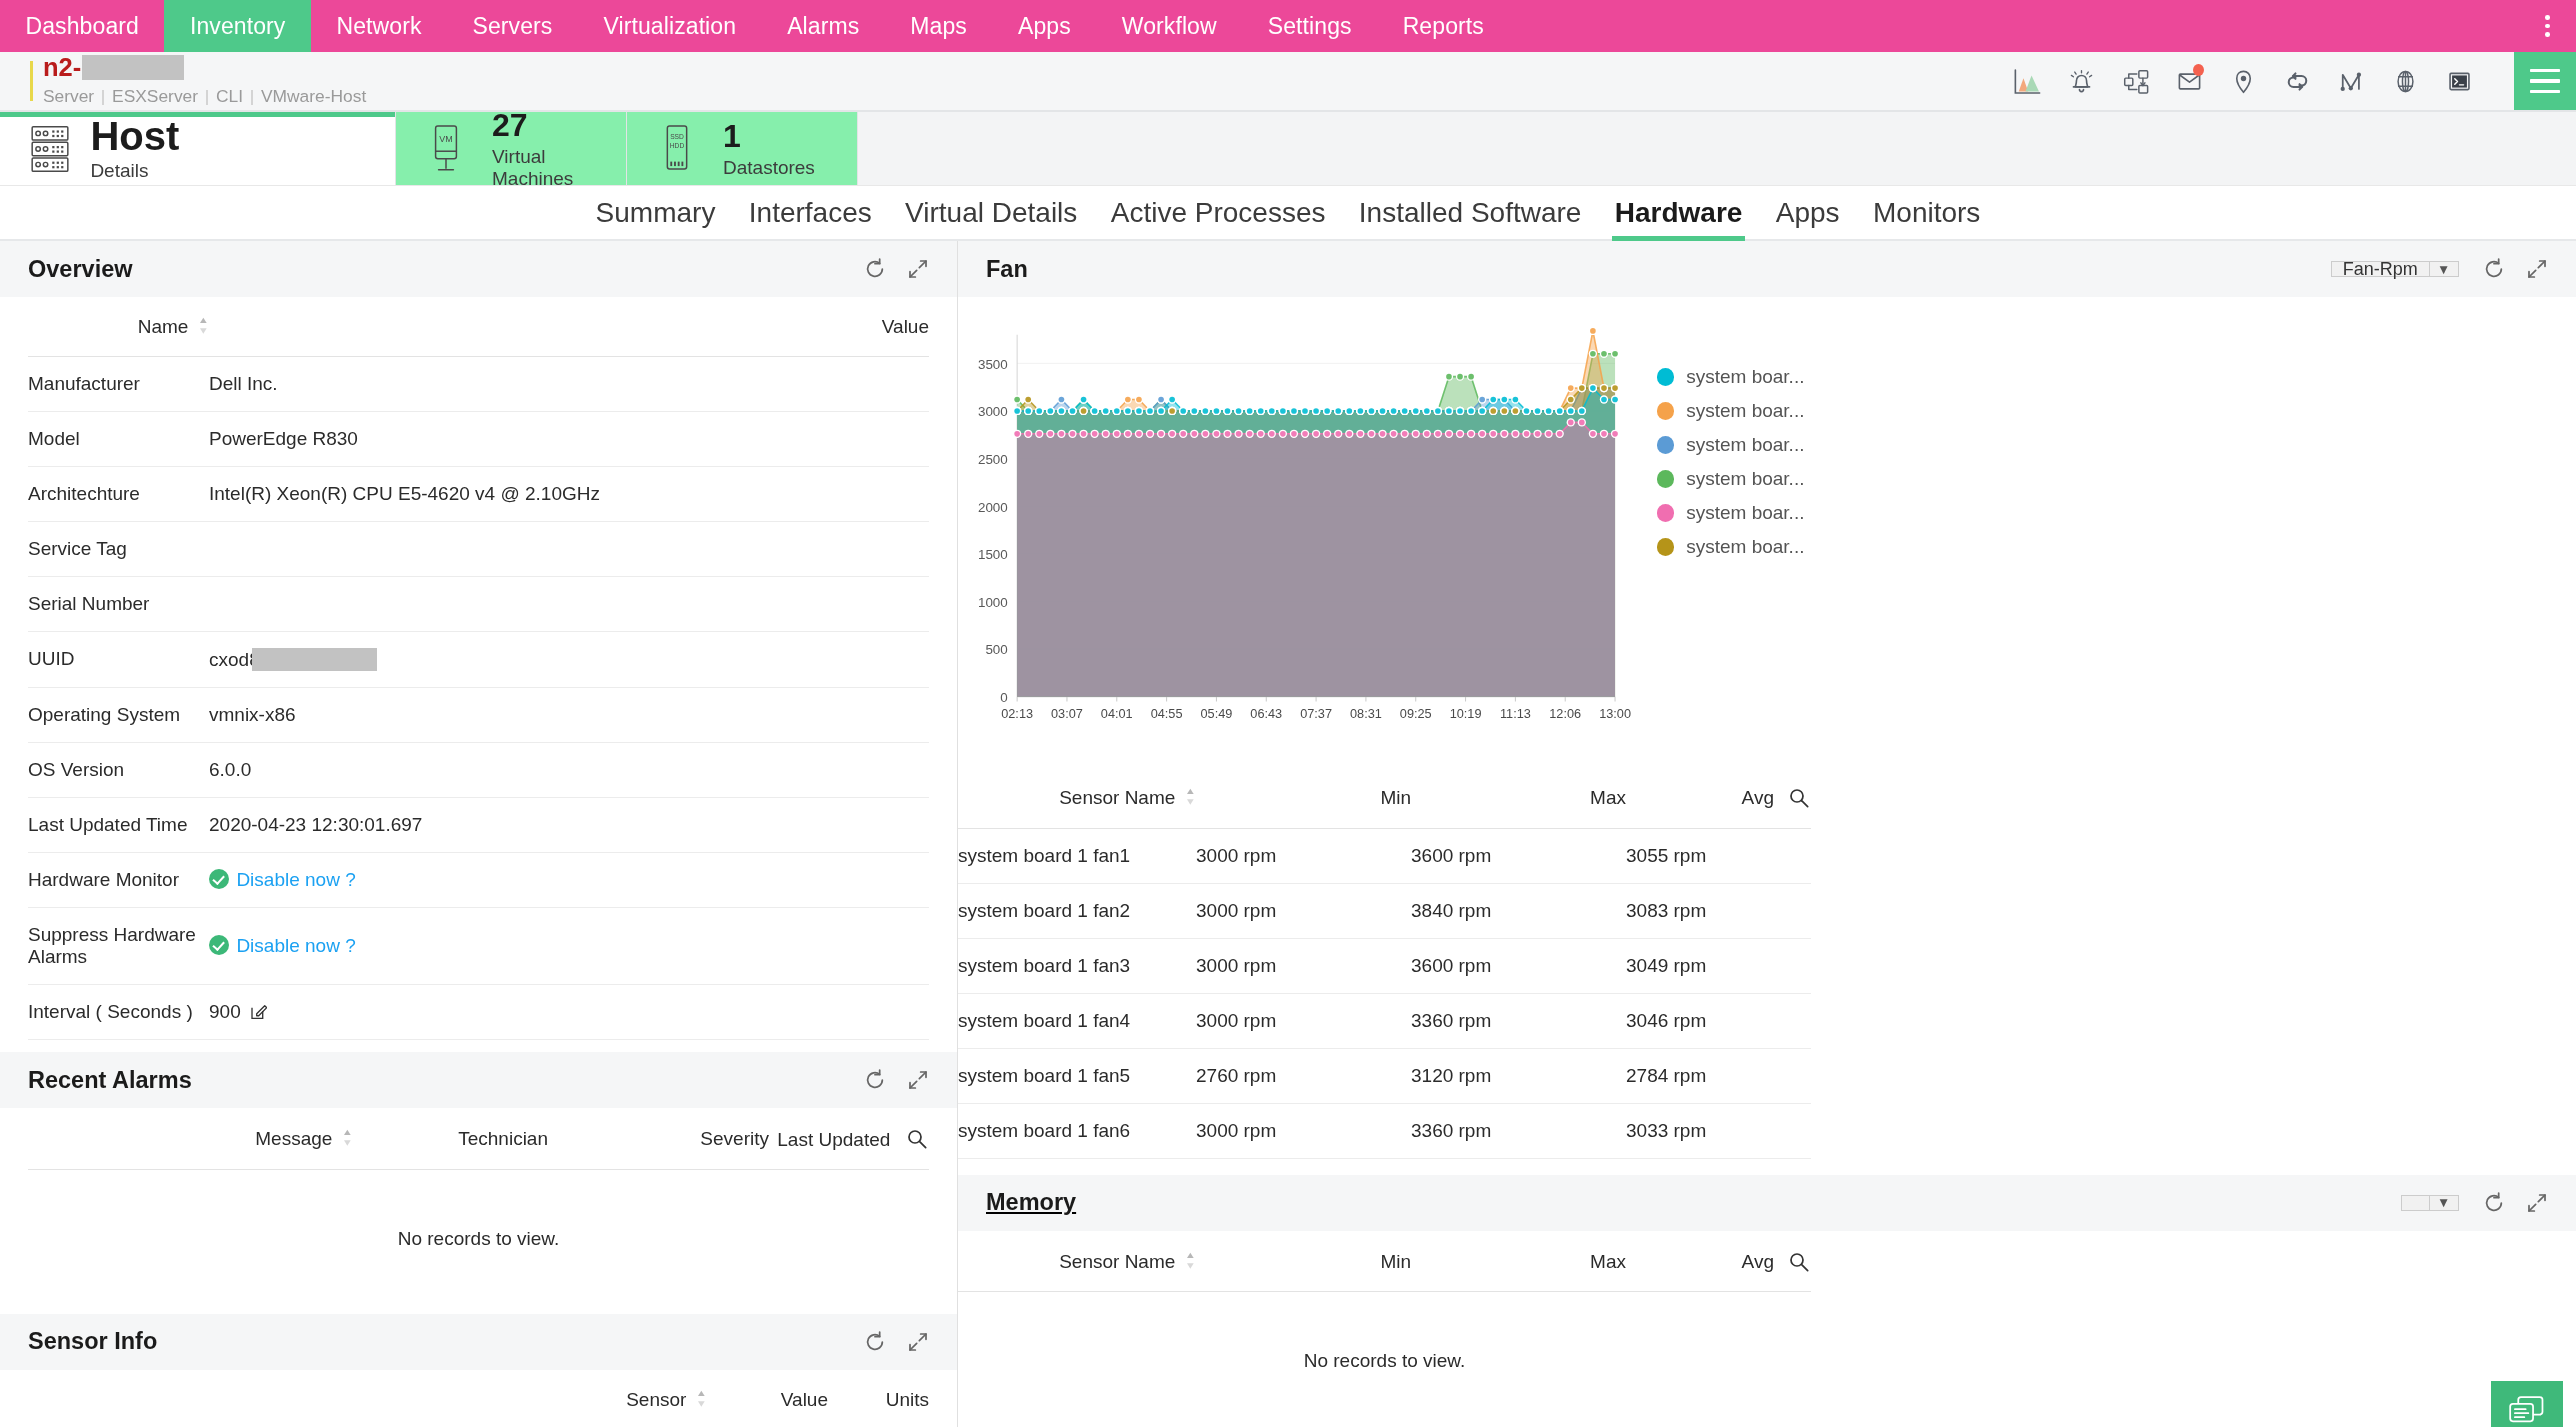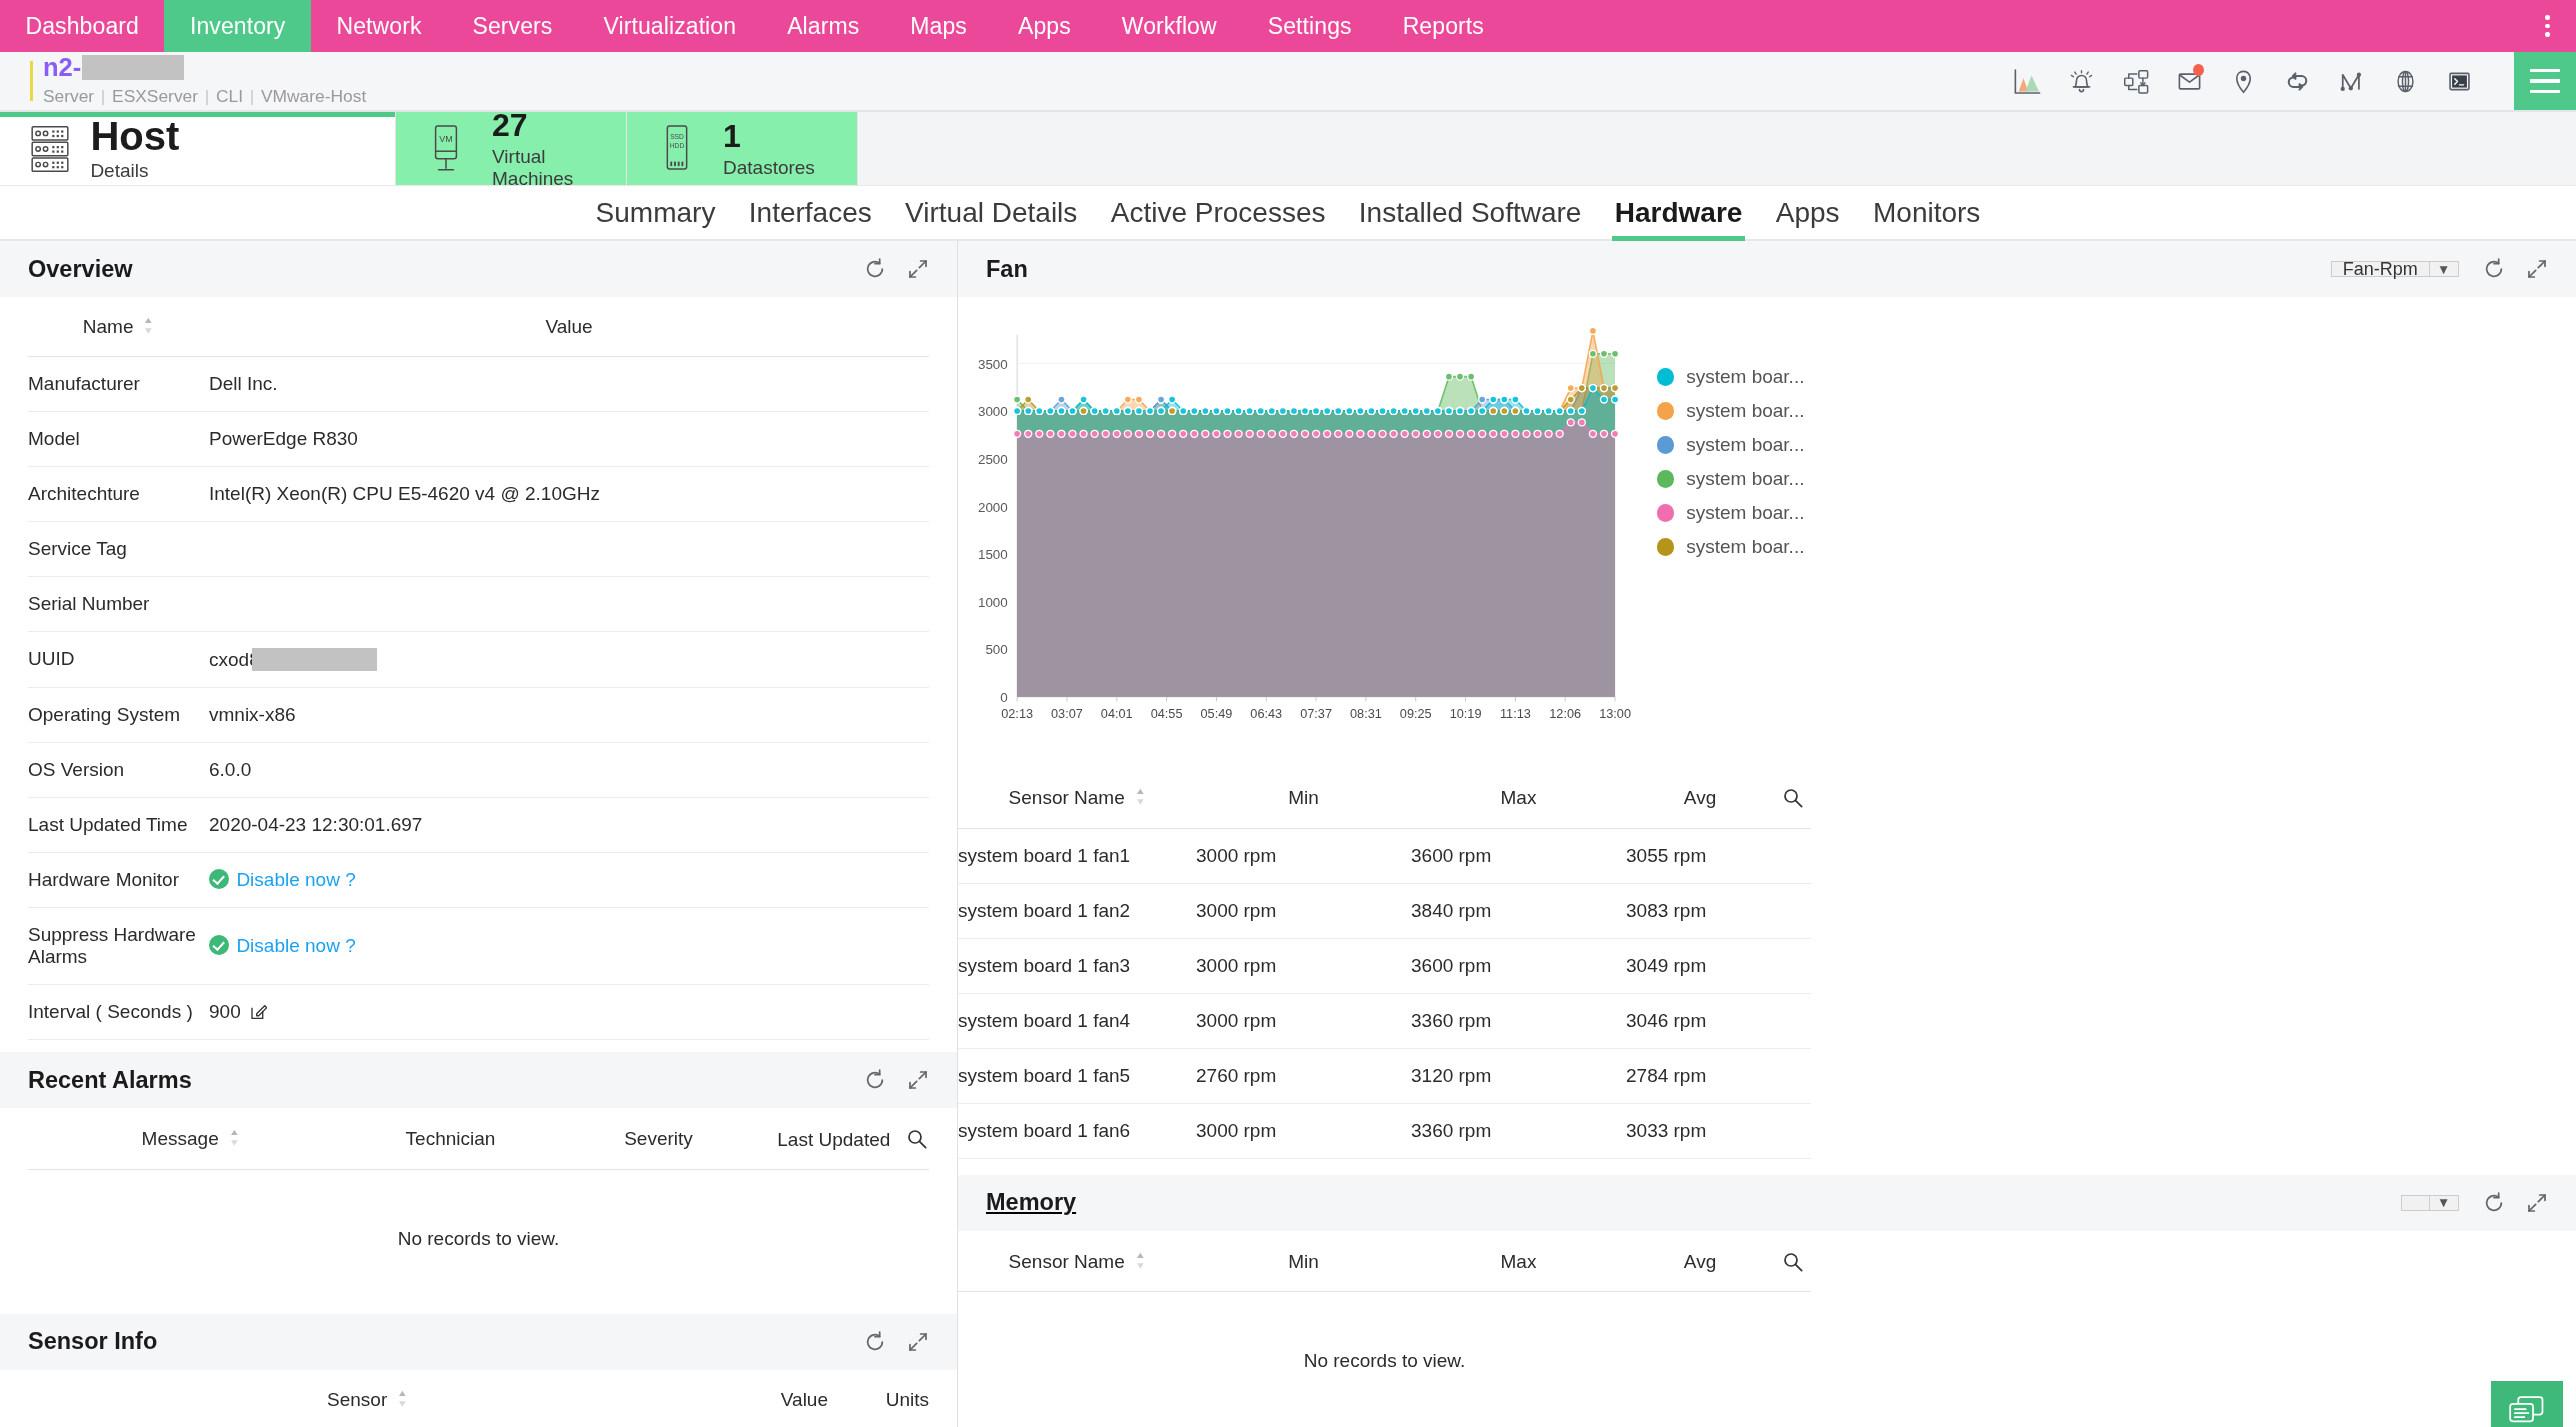--- a/index.html
+++ b/index.html
@@ -37,21 +37,21 @@
     border-bottom: 2px solid #e3e5e7;
     display: flex; align-items: center;
     position: relative; padding-left: 29.5px;
   }
   .subheader .accent {
     position: absolute; left: 29.5px; top: 9.4px; bottom: 9.4px;
     width: 3.4px; background: #e8d84a;
   }
   .sh-text { padding-left: 13.4px; }
   .sh-title {
-    font-size: 25.5px; font-weight: bold; color: #8b5cf6;
+    font-size: 25.5px; font-weight: bold; color: #b91c1c;
     display: flex; align-items: center; line-height: 1;
   }
   .redact {
     display: inline-block; background: #c2c2c2; height: 25.5px;
     vertical-align: middle;
   }
   .sh-crumbs {
     font-size: 17.4px; color: #9a9a9a; margin-top: 6px;
     display: flex; align-items: center; gap: 0;
   }
@@ -128,21 +128,21 @@
   }
   .selbox .sv { padding: 0 10.7px; font-size: 18px; color: #333; display: flex; align-items: center; white-space: nowrap; }
   .selbox .sv.empty { width: 27px; }
   .selbox .sa {
     width: 29.5px; border-left: 0.7px solid #ccc; display: flex; align-items: center; justify-content: center;
     font-size: 13.4px; color: #555;
   }
 
   table.grid { width: 100%; border-collapse: collapse; background: #fff; }
   table.grid th {
-    text-align: center; font-size: 19px; font-weight: normal; color: #2b2b2b;
+    text-align: right; font-size: 19px; font-weight: normal; color: #2b2b2b;
     padding: 19px 0 17.4px 0; border-bottom: 1.3px solid #e3e3e3; vertical-align: middle;
   }
   table.grid td {
     font-size: 19px; color: #2b2b2b; padding: 16px 0;
     border-bottom: 0.7px solid #ececec; vertical-align: middle;
   }
   .sortarrows { display: inline-block; margin-left: 4.7px; position: relative; top: 1.3px; }
   .sortarrows svg { width: 10.7px; height: 17.4px; display: block; }
   .searchhead { width: 24px; height: 24px; color: #333; display: inline-block; }
   .searchhead svg { width: 100%; height: 100%; }

